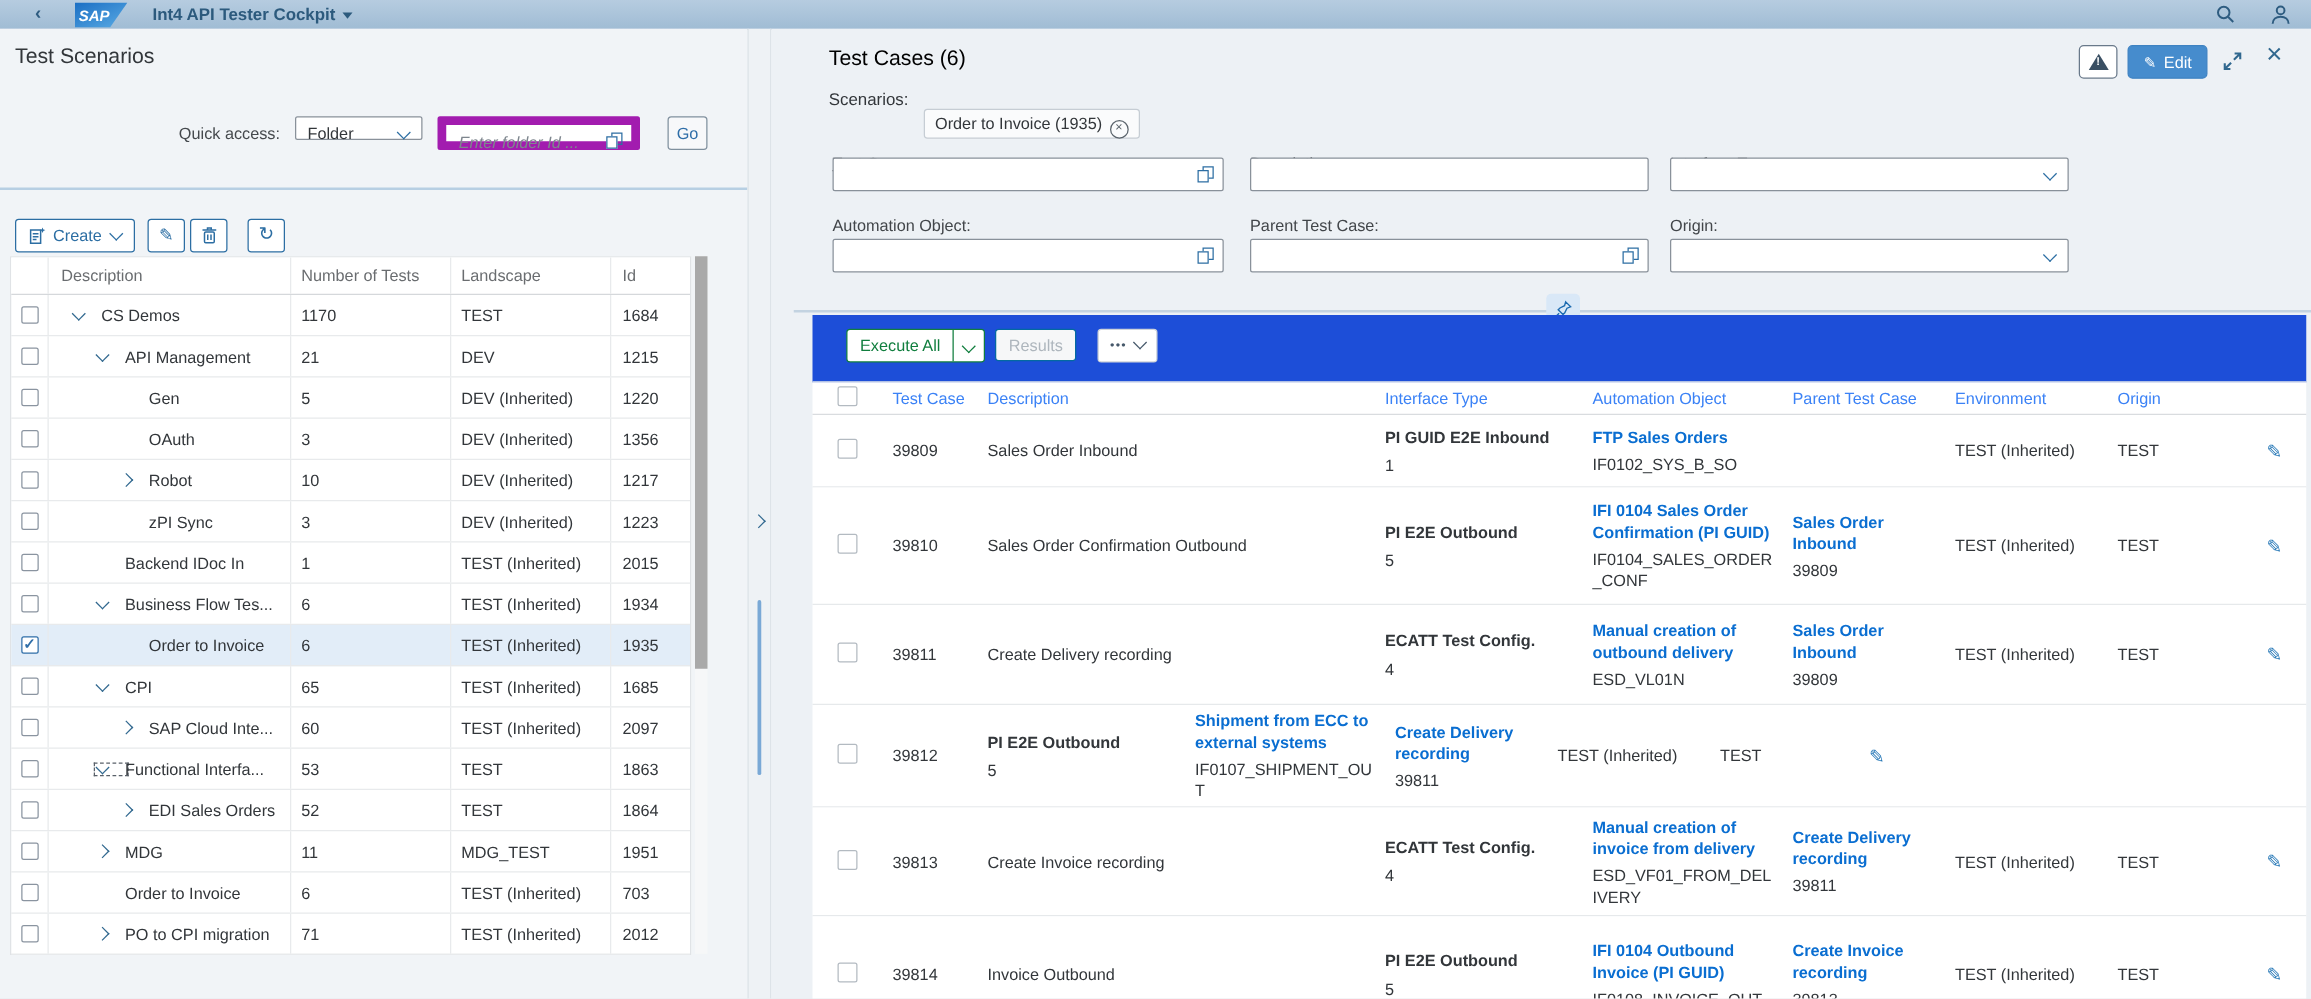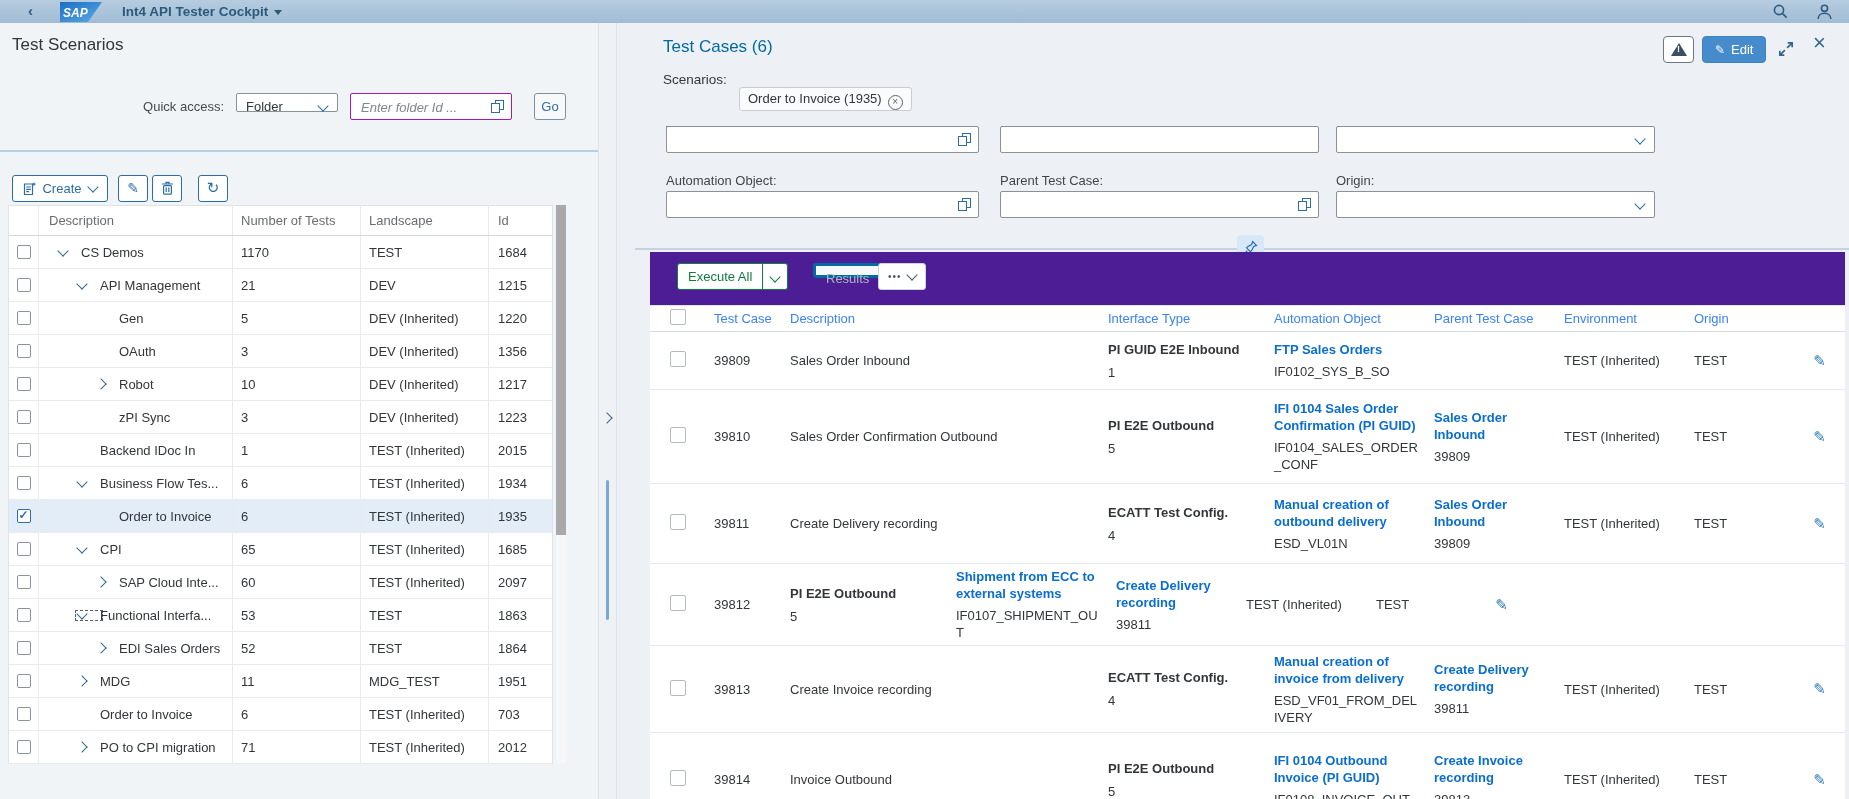--- a/index.html
+++ b/index.html
@@ -25,21 +25,21 @@
   .vh{position:relative;display:inline-block;width:13px;height:13px;cursor:pointer;}
   .vh::before{content:"";position:absolute;right:0;top:0;width:7px;height:8px;border:1.3px solid #2c6ea3;}
   .vh::after{content:"";position:absolute;left:0;bottom:0;width:7px;height:8px;border:1.3px solid #2c6ea3;background:#fff;}
 
   
   .left-panel{position:absolute;left:0;top:23px;width:598px;height:776px;background:#f1f4f7;}
   .lp-title{position:absolute;left:12px;top:12px;font-size:17px;color:#32363a;}
   .qa-label{position:absolute;left:104px;top:70px;width:120px;line-height:27px;text-align:right;font-size:13px;color:#45494d;}
   .qa-select{position:absolute;left:236px;top:70px;width:102px;height:19px;background:#fff;border:1px solid #89919a;border-radius:2px;box-sizing:border-box;font-size:13px;color:#32363a;line-height:25px;padding-left:9px;cursor:pointer;}
   .qa-select .chev{position:absolute;right:10px;top:8px;color:#2c6ea3;}
-  .qa-input{position:absolute;left:350px;top:70px;width:162px;height:27px;background:#fff;border:1px solid #a21caf;border-radius:2px;box-sizing:border-box;}
+  .qa-input{position:absolute;left:350px;top:70px;width:162px;height:27px;background:#fff;border:7px solid #a21caf;border-radius:2px;box-sizing:border-box;}
   .qa-input input{border:0;outline:0;width:148px;height:23px;margin:1px 0 0 8px;font-size:13px;font-family:"Liberation Sans",sans-serif;color:#32363a;background:transparent;}
   .qa-input input::placeholder{font-style:italic;color:#7e868e;}
   .qa-input .vh{position:absolute;right:7px;top:6px;}
   .qa-go{position:absolute;left:534px;top:70px;width:32px;height:27px;background:#f7f8fa;border:1px solid #80909e;border-radius:3px;box-sizing:border-box;font-size:13px;color:#2f6ea8;text-align:center;line-height:25px;cursor:pointer;}
   .lp-divider{position:absolute;left:0;top:127px;width:598px;height:2px;background:#b7cfe3;}
 
   .lp-toolbar-btn{position:absolute;top:152px;height:27px;background:#fff;border:1px solid #2c6ea3;border-radius:3px;box-sizing:border-box;color:#2c6ea3;cursor:pointer;text-align:center;}
   .btn-create{left:12px;width:96px;font-size:13px;line-height:25px;}
   .btn-create .chev{margin-left:7px;margin-bottom:2px;}
   .btn-icon{width:30px;line-height:24px;font-size:14px;}
@@ -62,21 +62,21 @@
   .lp-scroll{position:absolute;left:556px;top:182px;width:10px;height:558px;background:#f6f7f8;}
   .lp-thumb{position:absolute;left:0;top:0;width:10px;height:330px;background:#a9a9a9;cursor:pointer;}
 
   
   .splitter{position:absolute;left:598px;top:23px;width:19px;height:776px;background:#eef2f5;border-left:1px solid #dde3e8;border-right:1px solid #dde3e8;box-sizing:border-box;}
   .split-grip{position:absolute;left:4px;top:385px;color:#31688f;cursor:pointer;}
   .split-bar{position:absolute;left:7px;top:457px;width:3px;height:140px;background:#7aa9d6;border-radius:2px;}
 
   
   .right-panel{position:absolute;left:617px;top:23px;width:1232px;height:776px;background:#edf1f5;overflow:hidden;}
-  .rp-title{position:absolute;left:46px;top:14px;font-size:17px;color:#0369a1;}
+  .rp-title{position:absolute;left:46px;top:14px;font-size:17px;color:#000000;}
   .rp-scen-label{position:absolute;left:46px;top:49px;font-size:13.5px;color:#32363a;}
   .token{position:absolute;left:122px;top:44px;height:24px;line-height:22px;background:#fafbfc;border:1px solid #c6cdd4;border-radius:3px;box-sizing:border-box;padding:0 8px;font-size:13px;color:#32363a;margin-top:20px;}
   .token .tclose{display:inline-block;width:13px;height:13px;border:1px solid #5b646c;border-radius:50%;color:#5b646c;font-size:10px;line-height:11px;text-align:center;margin-left:6px;vertical-align:-2px;cursor:pointer;}
 
   .rp-warn{position:absolute;left:1046px;top:13px;width:31px;height:27px;background:#fff;border:1px solid #69798a;border-radius:4px;box-sizing:border-box;cursor:pointer;}
   .warn-tri{position:absolute;left:7px;top:6px;width:0;height:0;border-left:8px solid transparent;border-right:8px solid transparent;border-bottom:13px solid #3a4f63;}
   .warn-ex{position:absolute;left:13px;top:7px;color:#fff;font-size:9px;font-weight:bold;z-index:1;}
   .rp-edit{position:absolute;left:1085px;top:13px;height:27px;padding:0 12px;background:#468ccd;border:1px solid #3e82c2;border-radius:4px;box-sizing:border-box;color:#fff;font-size:13px;line-height:25px;cursor:pointer;}
   .rp-edit .pc{font-size:12px;margin-right:6px;}
   .rp-expand{position:absolute;left:1160px;top:17px;width:18px;height:18px;cursor:pointer;}
@@ -86,26 +86,26 @@
   .f-input{position:absolute;height:27px;background:#fff;border:1px solid #89919a;border-radius:2px;box-sizing:border-box;cursor:text;}
   .f-input .vh{position:absolute;right:7px;top:6px;}
   .f-input.sel .chev{position:absolute;right:10px;top:8px;color:#2c6ea3;cursor:pointer;}
   .fc1{left:49px;width:313px;} .fc2{left:383px;width:319px;} .fc3{left:719px;width:319px;}
   .frow1l{top:100px;text-decoration:underline;} .frow1{top:103px;} .frow2l{top:150px;} .frow2{top:168px;}
 
   .rp-divider{position:absolute;left:18px;top:225px;width:1214px;height:2px;background:#c3d3e1;}
   .rp-pin{position:absolute;left:620px;top:212px;width:27px;height:25px;background:#d9e8f7;border-radius:4px;cursor:pointer;display:flex;align-items:center;justify-content:center;}
 
   .rp-card{position:absolute;left:33px;top:229px;width:1195px;height:547px;}
-  .rp-toolbar{position:absolute;left:0;top:0;width:1195px;height:54px;background:#4c1d95;border-bottom:1px solid #e4e7e9;box-sizing:border-box;}
+  .rp-toolbar{position:absolute;left:0;top:0;width:1195px;height:54px;background:#1d4ed8;border-bottom:1px solid #e4e7e9;box-sizing:border-box;}
   .btn-exec{position:absolute;left:27px;top:11px;height:27px;border:1px solid #107e3e;border-radius:3px;background:#fff;color:#107e3e;font-size:13px;box-sizing:border-box;display:flex;cursor:pointer;}
   .btn-exec .seg{padding:0 10px;line-height:25px;}
   .btn-exec .sp{width:1px;background:#107e3e;}
   .btn-exec .dd{width:24px;display:flex;align-items:center;justify-content:center;}
-  .btn-results{position:absolute;left:163px;top:11px;height:15px;padding:0 10px;border:3px solid #0369a1;border-radius:3px;background:#f6f7f8;color:#aeb6bd;font-size:13px;line-height:25px;box-sizing:border-box;}
+  .btn-results{position:absolute;left:146px;top:11px;height:26px;padding:0 10px;border:1px solid #0369a1;border-radius:3px;background:#f6f7f8;color:#aeb6bd;font-size:13px;line-height:25px;box-sizing:border-box;}
   .btn-more{position:absolute;left:228px;top:11px;height:27px;padding:0 9px;border:1px solid #cfd4d9;border-radius:3px;background:#fff;color:#46586a;font-size:10px;line-height:25px;box-sizing:border-box;cursor:pointer;letter-spacing:1px;}
   .btn-more .chev{margin-left:6px;margin-bottom:1px;}
 
   .rhead{position:absolute;left:0;top:54px;width:1195px;height:26px;background:#fff;border-bottom:1px solid #d9dcdf;box-sizing:border-box;display:flex;align-items:center;font-size:13px;color:#3b82f6;}
   .rrows{position:absolute;left:0;top:80px;width:1195px;}
   .rrow{display:flex;align-items:center;background:#fff;border-bottom:1px solid #e6e9eb;box-sizing:border-box;font-size:13px;color:#32363a;}
   .rrow:nth-child(1){min-height:58px;} .rrow:nth-child(2){min-height:94px;}
   .rrow:nth-child(3){min-height:80px;} .rrow:nth-child(4){min-height:77px;}
   .rrow:nth-child(5){min-height:87px;} .rrow:nth-child(6){min-height:94px;}
   .rc{padding:4px 8px 4px 8px;box-sizing:border-box;flex:none;}

